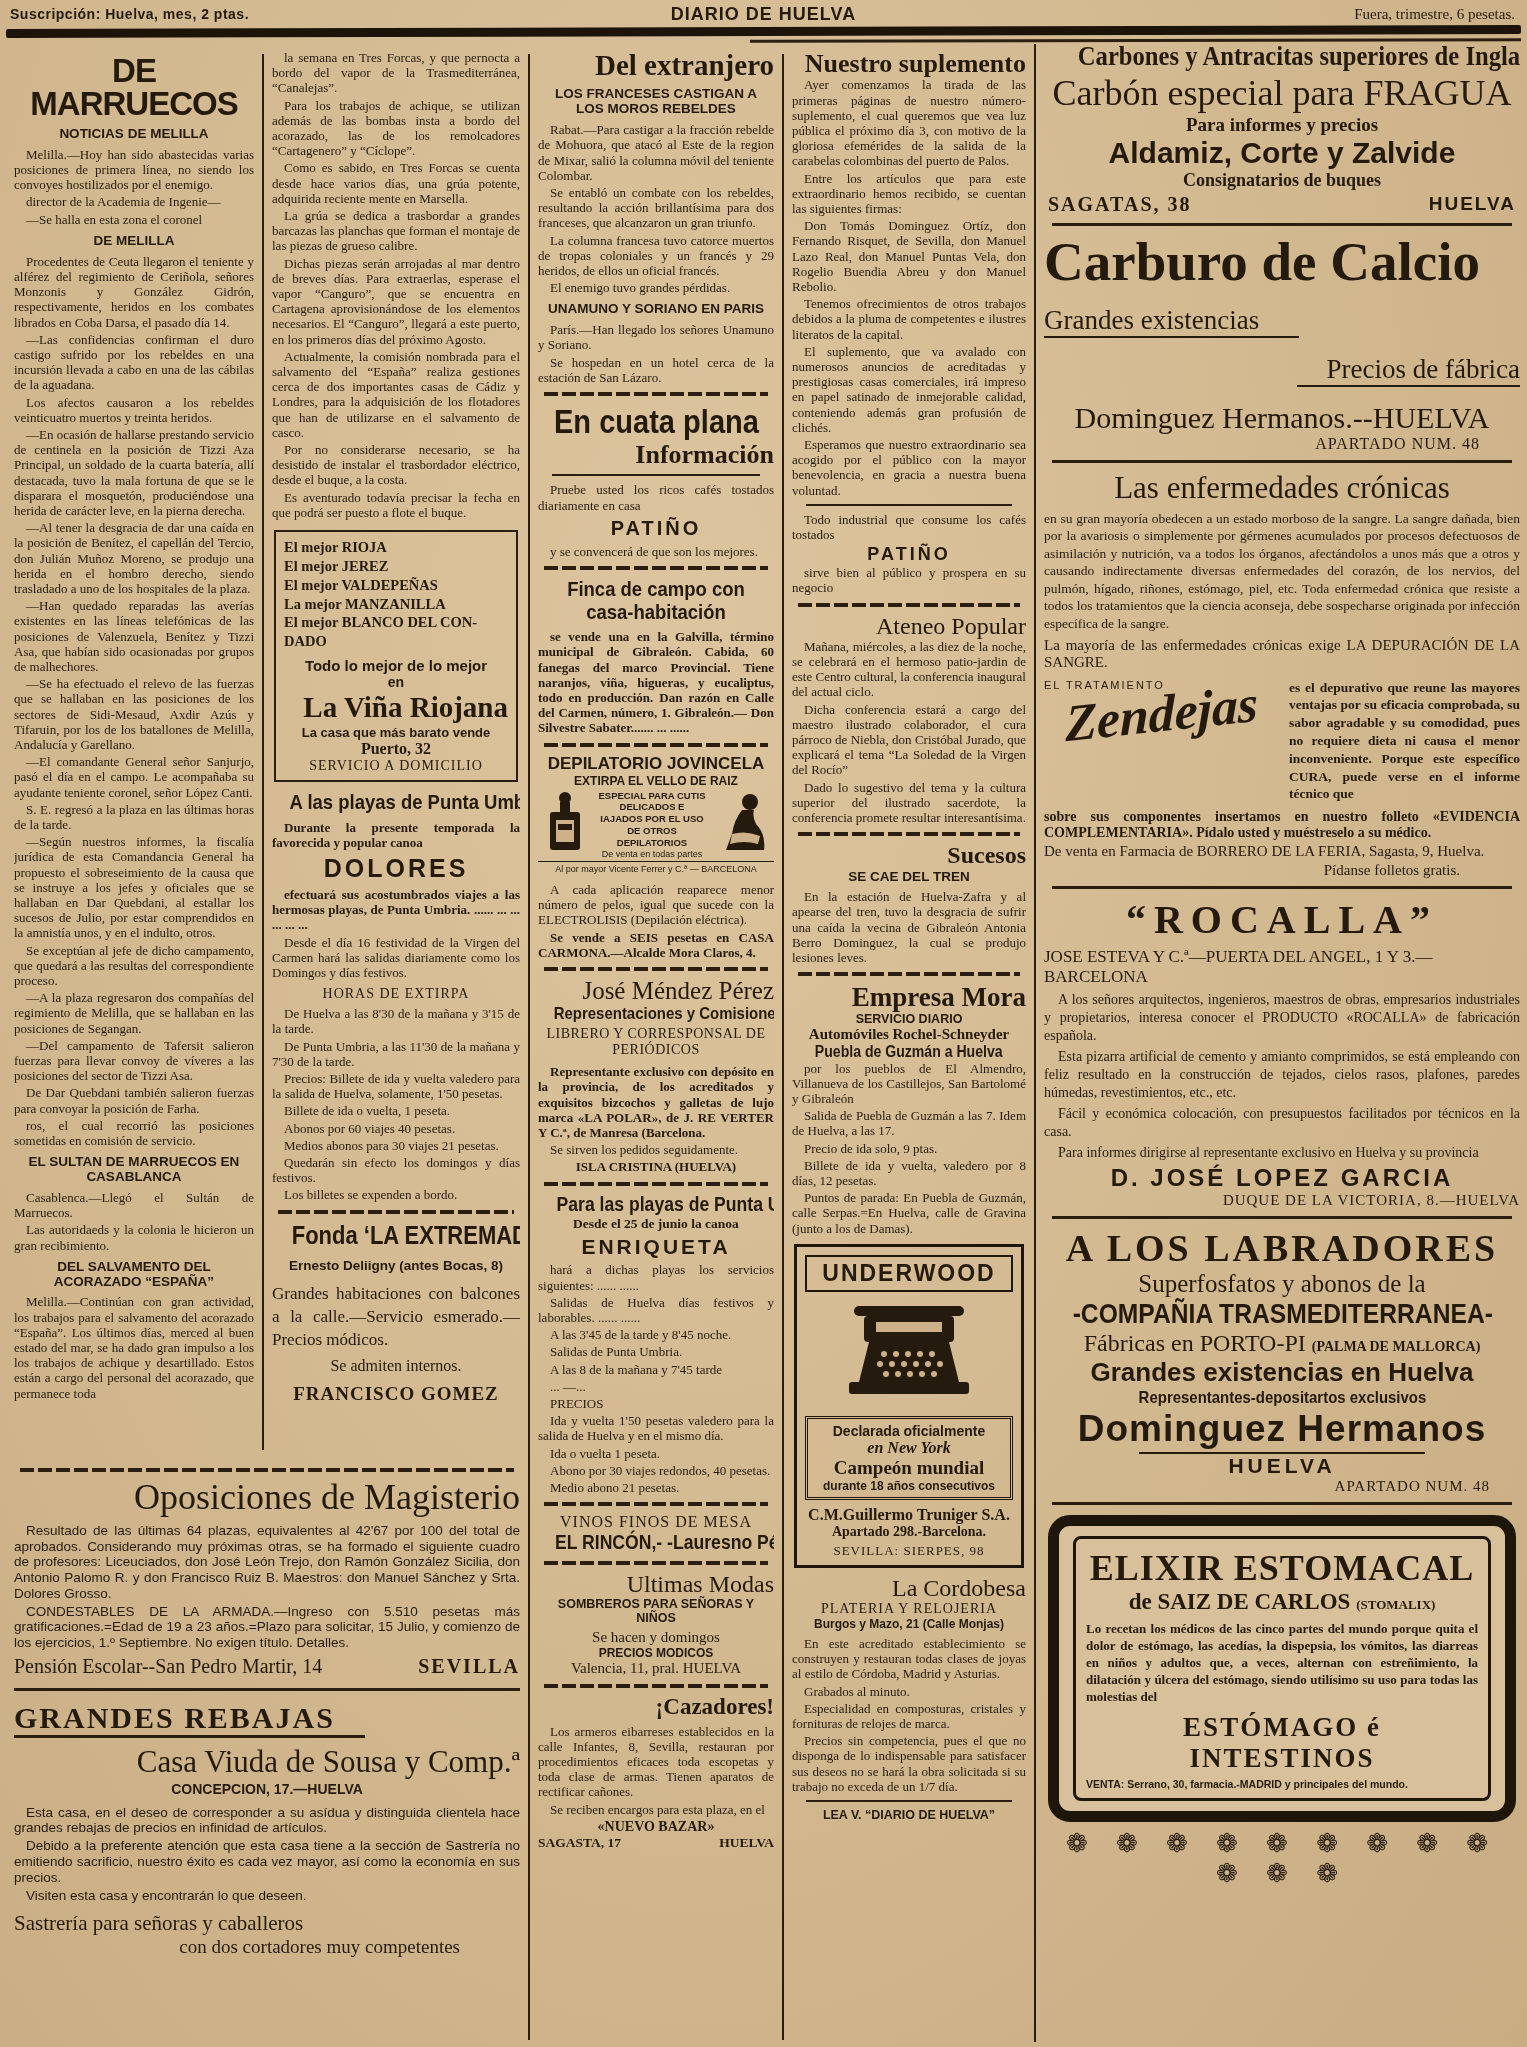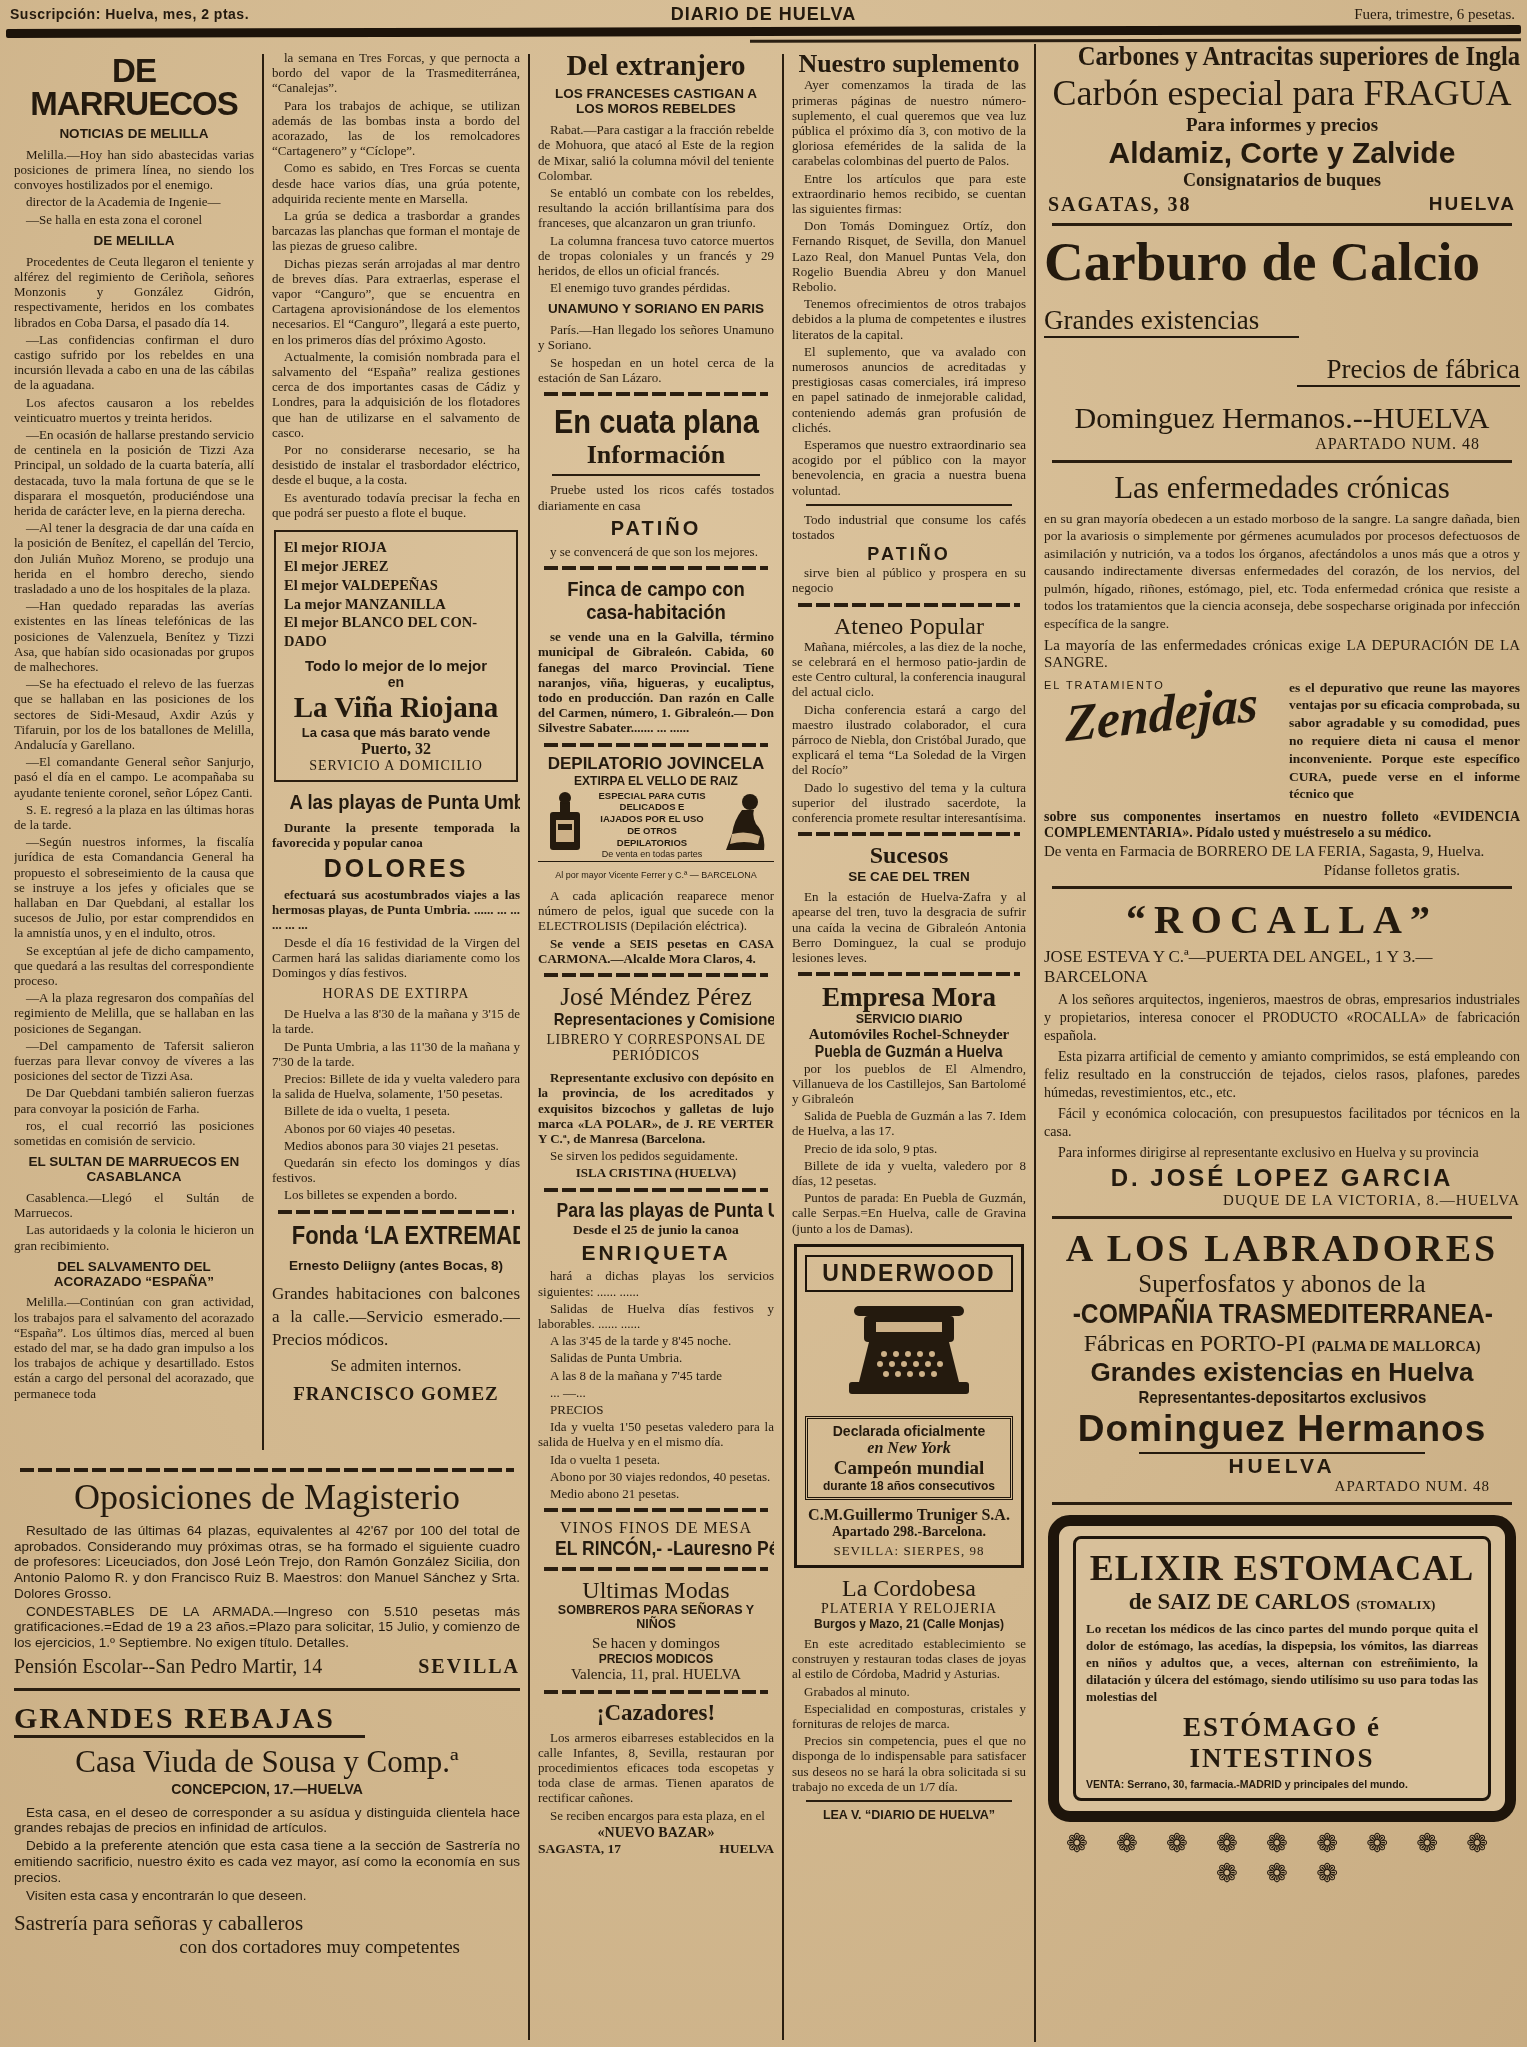--- a/index.html
+++ b/index.html
@@ -30,21 +30,21 @@
   .p{margin:0 0 2px;text-align:justify;text-indent:12px;font-size:13px;line-height:1.17;}
   .pnoi{text-indent:0;}
   .c{text-align:center;}
   .b{font-weight:bold;}
   .sans{font-family:"Liberation Sans",sans-serif;}
   .sub{font-family:"Liberation Sans",sans-serif;font-weight:bold;text-align:center;font-size:13.5px;line-height:1.1;margin:7px 4px 5px;}
   .rule{border-top:3px solid #2a1e10;margin:7px 8px;}
   .rule-thin{border-top:2px solid #2a1e10;margin:6px 14px;}
   .rule-sq{height:4px;margin:7px 6px;background:repeating-linear-gradient(90deg,#2a1e10 0 14px,transparent 14px 18px);}
   .h1{font-family:"Liberation Sans",sans-serif;font-weight:bold;font-size:33px;line-height:1;text-align:center;letter-spacing:-1px;margin:4px 0 2px;}
-  .hserif{font-weight:bold;text-align:center;line-height:1.05;}
+  .hserif{font-weight:bold;text-align:right;line-height:1.05;}
   .cond{display:inline-block;transform:scaleX(.88);transform-origin:center;white-space:nowrap;}
   .adbox{border:2px solid #2a1e10;padding:6px 8px;margin:4px 2px;}
   
   .eli-box{border:11px solid #1e150b;border-radius:22px;padding:10px 14px;margin:10px 4px 6px;background:#d8c09a;}
   .eli-inner{border:3px solid #1e150b;border-radius:8px;padding:8px 10px;}
   .orn{text-align:center;font-family:"DejaVu Sans",sans-serif;font-size:26px;letter-spacing:10px;color:#1e150b;margin-top:6px;}
   .zend{font-style:italic;font-weight:bold;font-size:52px;transform:rotate(-6deg) skewX(-6deg);display:inline-block;line-height:.9;}
   .und-box{border:3px solid #1e150b;padding:8px 8px 6px;margin:8px 2px;text-align:center;}
   .und-name{border:2px solid #1e150b;display:block;font-family:"Liberation Sans",sans-serif;font-weight:bold;font-size:23px;letter-spacing:2px;padding:3px 0;margin-bottom:6px;}
   .deco{border:3px double #1e150b;padding:4px 6px;margin:8px 0 6px;}
@@ -237,21 +237,21 @@
         <div style="flex:1;">
           <div class="sans b" style="font-size:9.5px;text-align:center;line-height:1.25;">ESPECIAL PARA CUTIS DELICADOS E IAJADOS POR EL USO DE OTROS DEPILATORIOS</div>
           <div class="sans" style="font-size:9px;text-align:center;">De venta en todas partes</div>
         </div>
         <svg width="62" height="64" viewBox="0 0 62 64">
           <circle cx="38" cy="12" r="8" fill="#241a0e"></circle>
           <path d="M30 20 Q22 30 20 44 L14 60 L52 60 Q54 44 44 34 Q40 26 42 20 Z" fill="#241a0e"></path>
           <path d="M20 44 Q34 40 48 46 L46 54 Q32 50 18 54 Z" fill="#cdb188"></path>
         </svg>
       </div>
-      <div class="sans" style="font-size:9px;text-align:center;border-top:1px solid #241a0e;padding-top:8px;">Al por mayor Vicente Ferrer y C.ª — BARCELONA</div>
+      <div class="sans" style="font-size:9px;text-align:center;border-top:1px solid #241a0e;padding-top:2px;">Al por mayor Vicente Ferrer y C.ª — BARCELONA</div>
       <p class="p" style="margin-top:8px;">A cada aplicación reaparece menor número de pelos, igual que sucede con la ELECTROLISIS (Depilación eléctrica).</p>
       <p class="p b">Se vende a SEIS pesetas en CASA CARMONA.—Alcalde Mora Claros, 4.</p>
     </div>
 
     <div class="rule-sq"></div>
     <div>
       <div class="c hserif" style="font-size:25px;font-weight:normal;">José Méndez Pérez</div>
       <div class="c"><span class="cond sans b" style="font-size:17px;">Representaciones y Comisiones</span></div>
       <div class="c" style="font-size:14px;letter-spacing:.5px;margin:2px 0 6px;">LIBRERO Y CORRESPONSAL DE PERIÓDICOS</div>
       <p class="p b">Representante exclusivo con depósito en la provincia, de los acreditados y exquisitos bizcochos y galletas de lujo marca «LA POLAR», de J. RE VERTER Y C.ª, de Manresa (Barcelona.</p>

